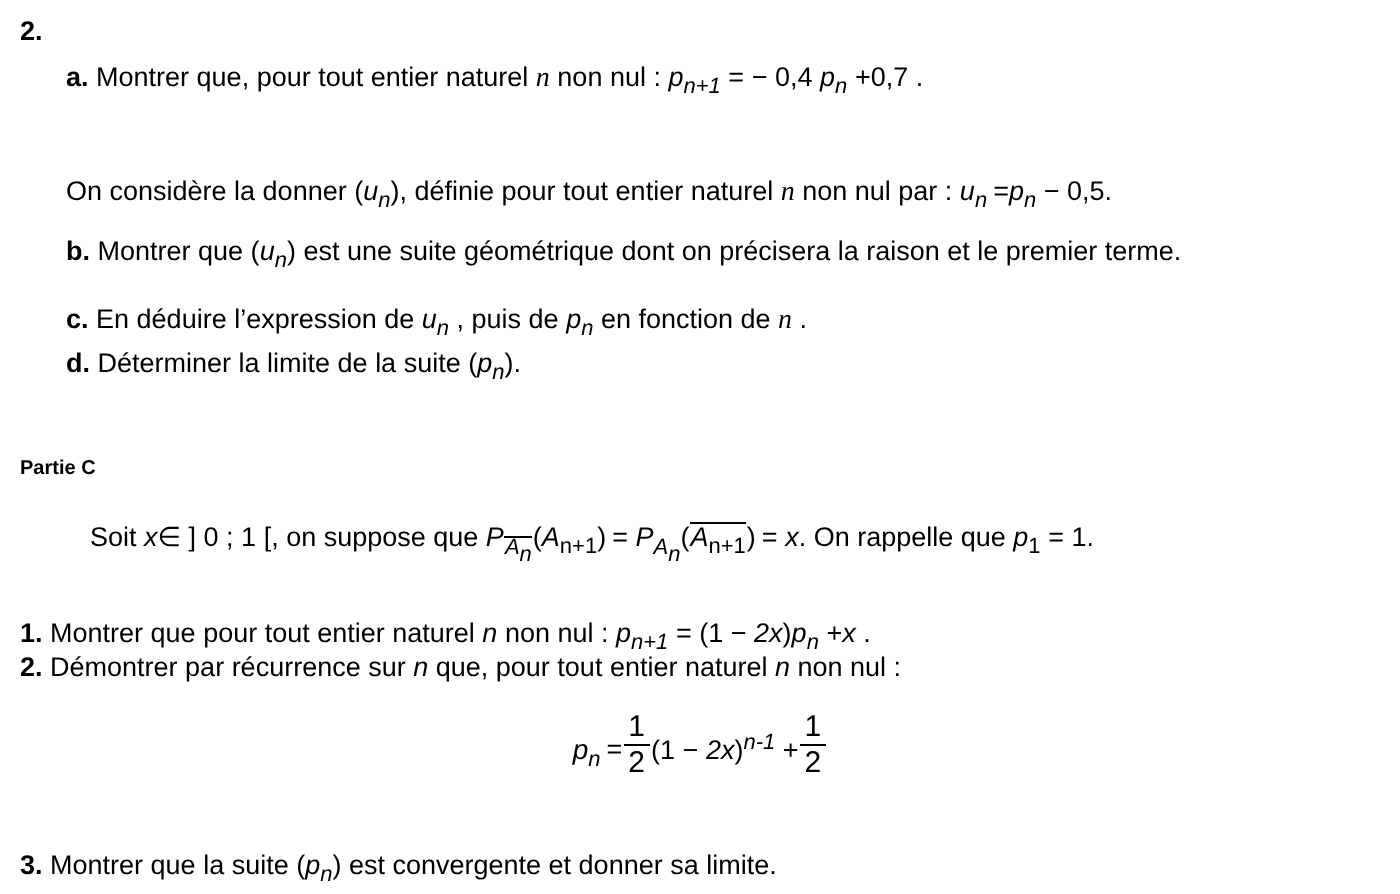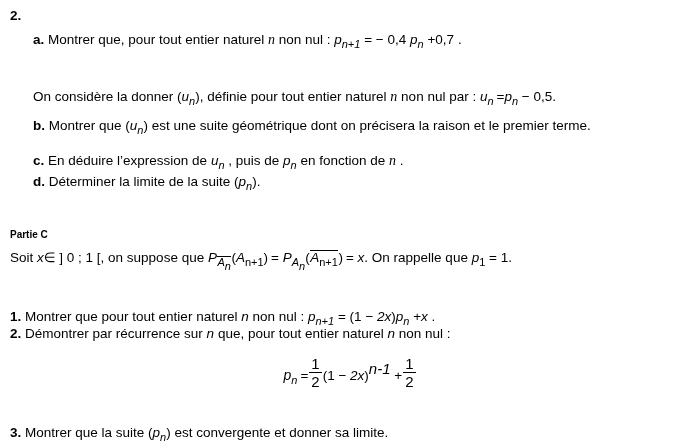--- a/index.html
+++ b/index.html
@@ -41,21 +41,21 @@
   .sub {
     font-size: 11px;
     vertical-align: -0.32em;
     font-style: italic;
     font-family: Liberation Sans, sans-serif;
   }
   .sub-up {             
     font-style: normal;
   }
   .sup {
-    font-size: 15px;
+    font-size: 11px;
     vertical-align: 0.45em;
     font-style: italic;
     font-family: "Liberation Sans", sans-serif;
   }
   .ovl {
     border-top: 1px solid #000;
     padding: 0 0.5px;
     display: inline-block;
     line-height: 1.06;
   }
@@ -135,21 +135,21 @@
   <span>En déduire l’expression de </span><span class="mi">u</span><span class="sub">n</span><span> , puis de </span><span class="mi">p</span><span class="sub">n</span><span> en fonction de </span><span class="mn">n</span><span> .</span>
 </div>
 
 <div class="line indent" style="top:174px;">
   <span class="bold">d.</span>
   <span>Déterminer la limite de la suite (</span><span class="mi">p</span><span class="sub">n</span><span>).</span>
 </div>
 
 <div class="partie" style="top:229px;">Partie C</div>
 
-<div class="line margin" style="top:250px;">
+<div class="line margin" style="top:261px;margin-left:35px;">
   <span>Soit </span><span class="mi">x</span><span>∈</span>
   <span>] 0 ; 1 [</span><span>, on suppose que </span><span class="mi">P</span><span class="sub"><span class="ovl"><span>A</span><span class="sub">n</span></span></span>(<span class="mi">A</span><span class="sub sub-up">n+1</span>)<span class="sp">=</span>
   <span class="mi">P</span><span class="sub"><span>A</span><span class="sub">n</span></span>(<span class="ovl"><span class="mi">A</span><span class="sub sub-up">n+1</span></span>)<span class="sp">=</span>
   <span class="mi">x</span><span>. On rappelle que </span><span class="mi">p</span><span class="sub sub-up">1</span>
   <span>=</span>
   <span>1</span><span>.</span>
 </div>
 
 <div class="line margin" style="top:309px;">
   <span class="bold">1.</span>

